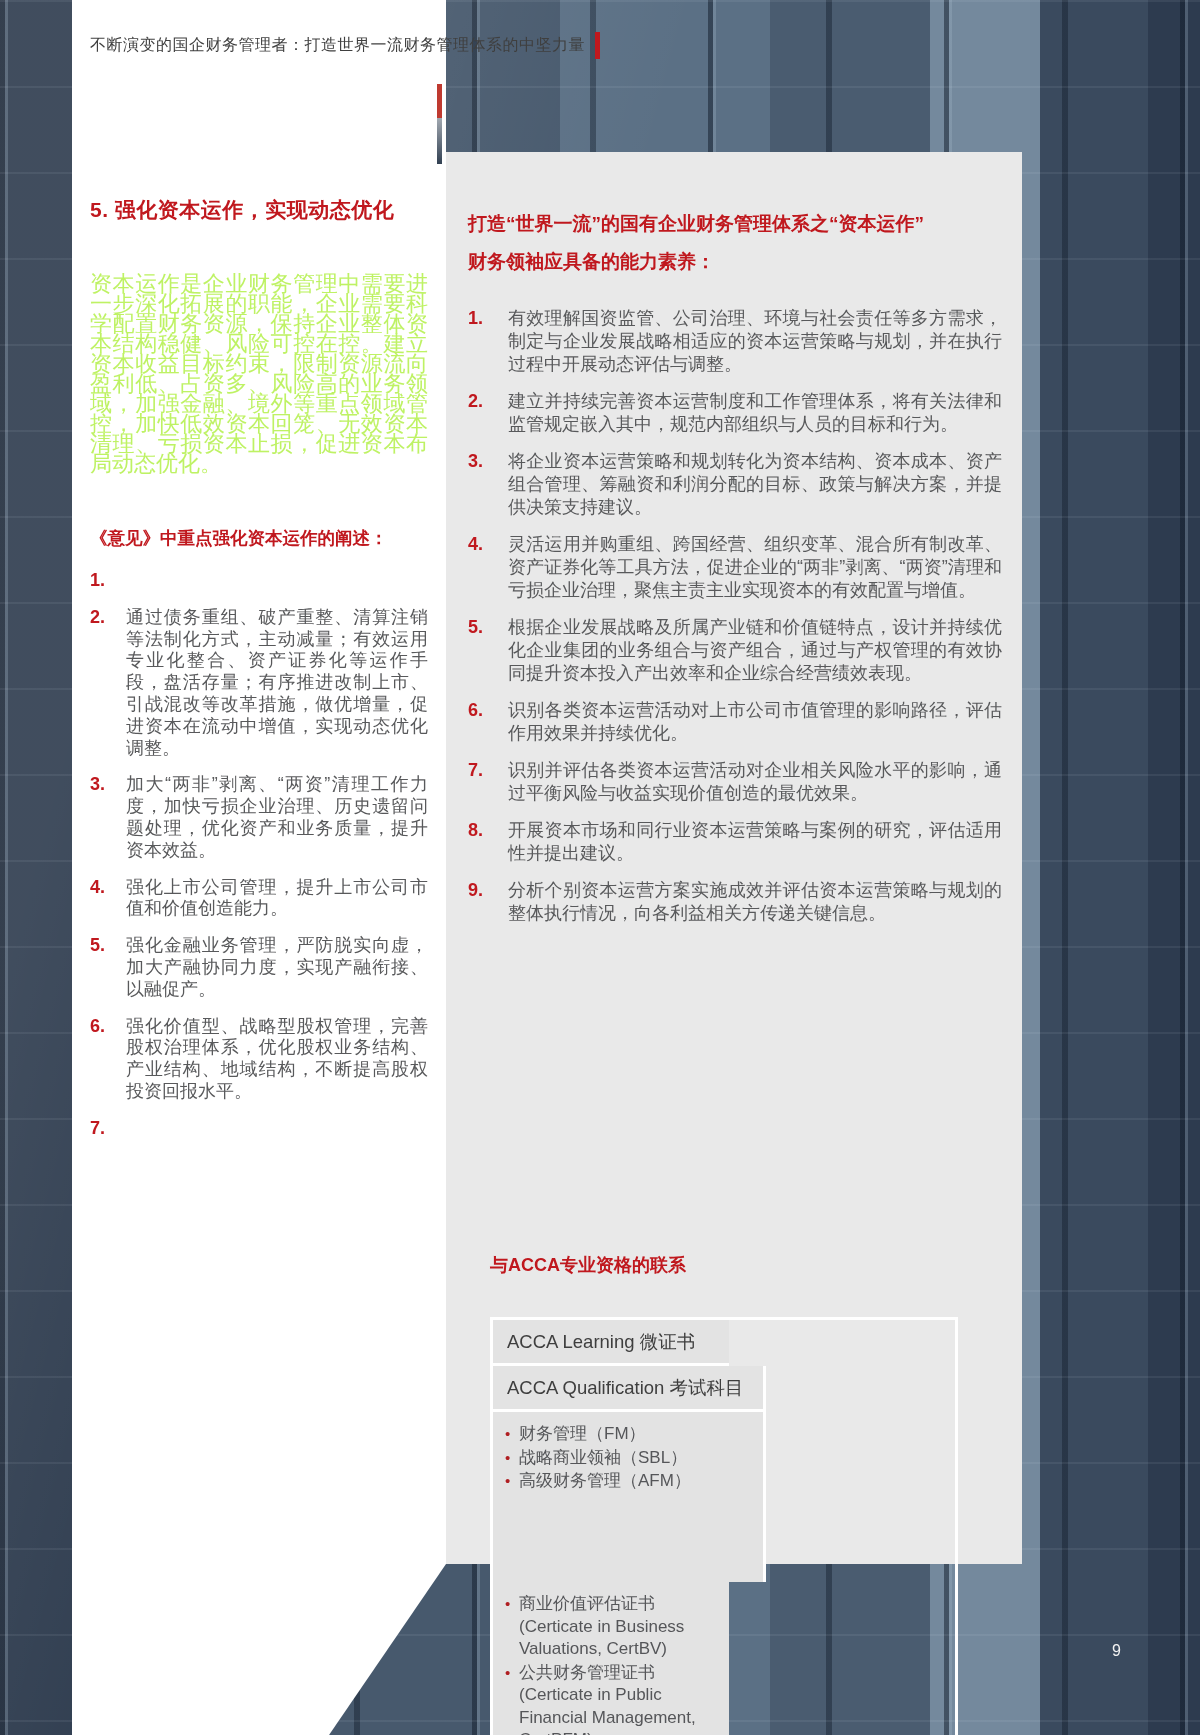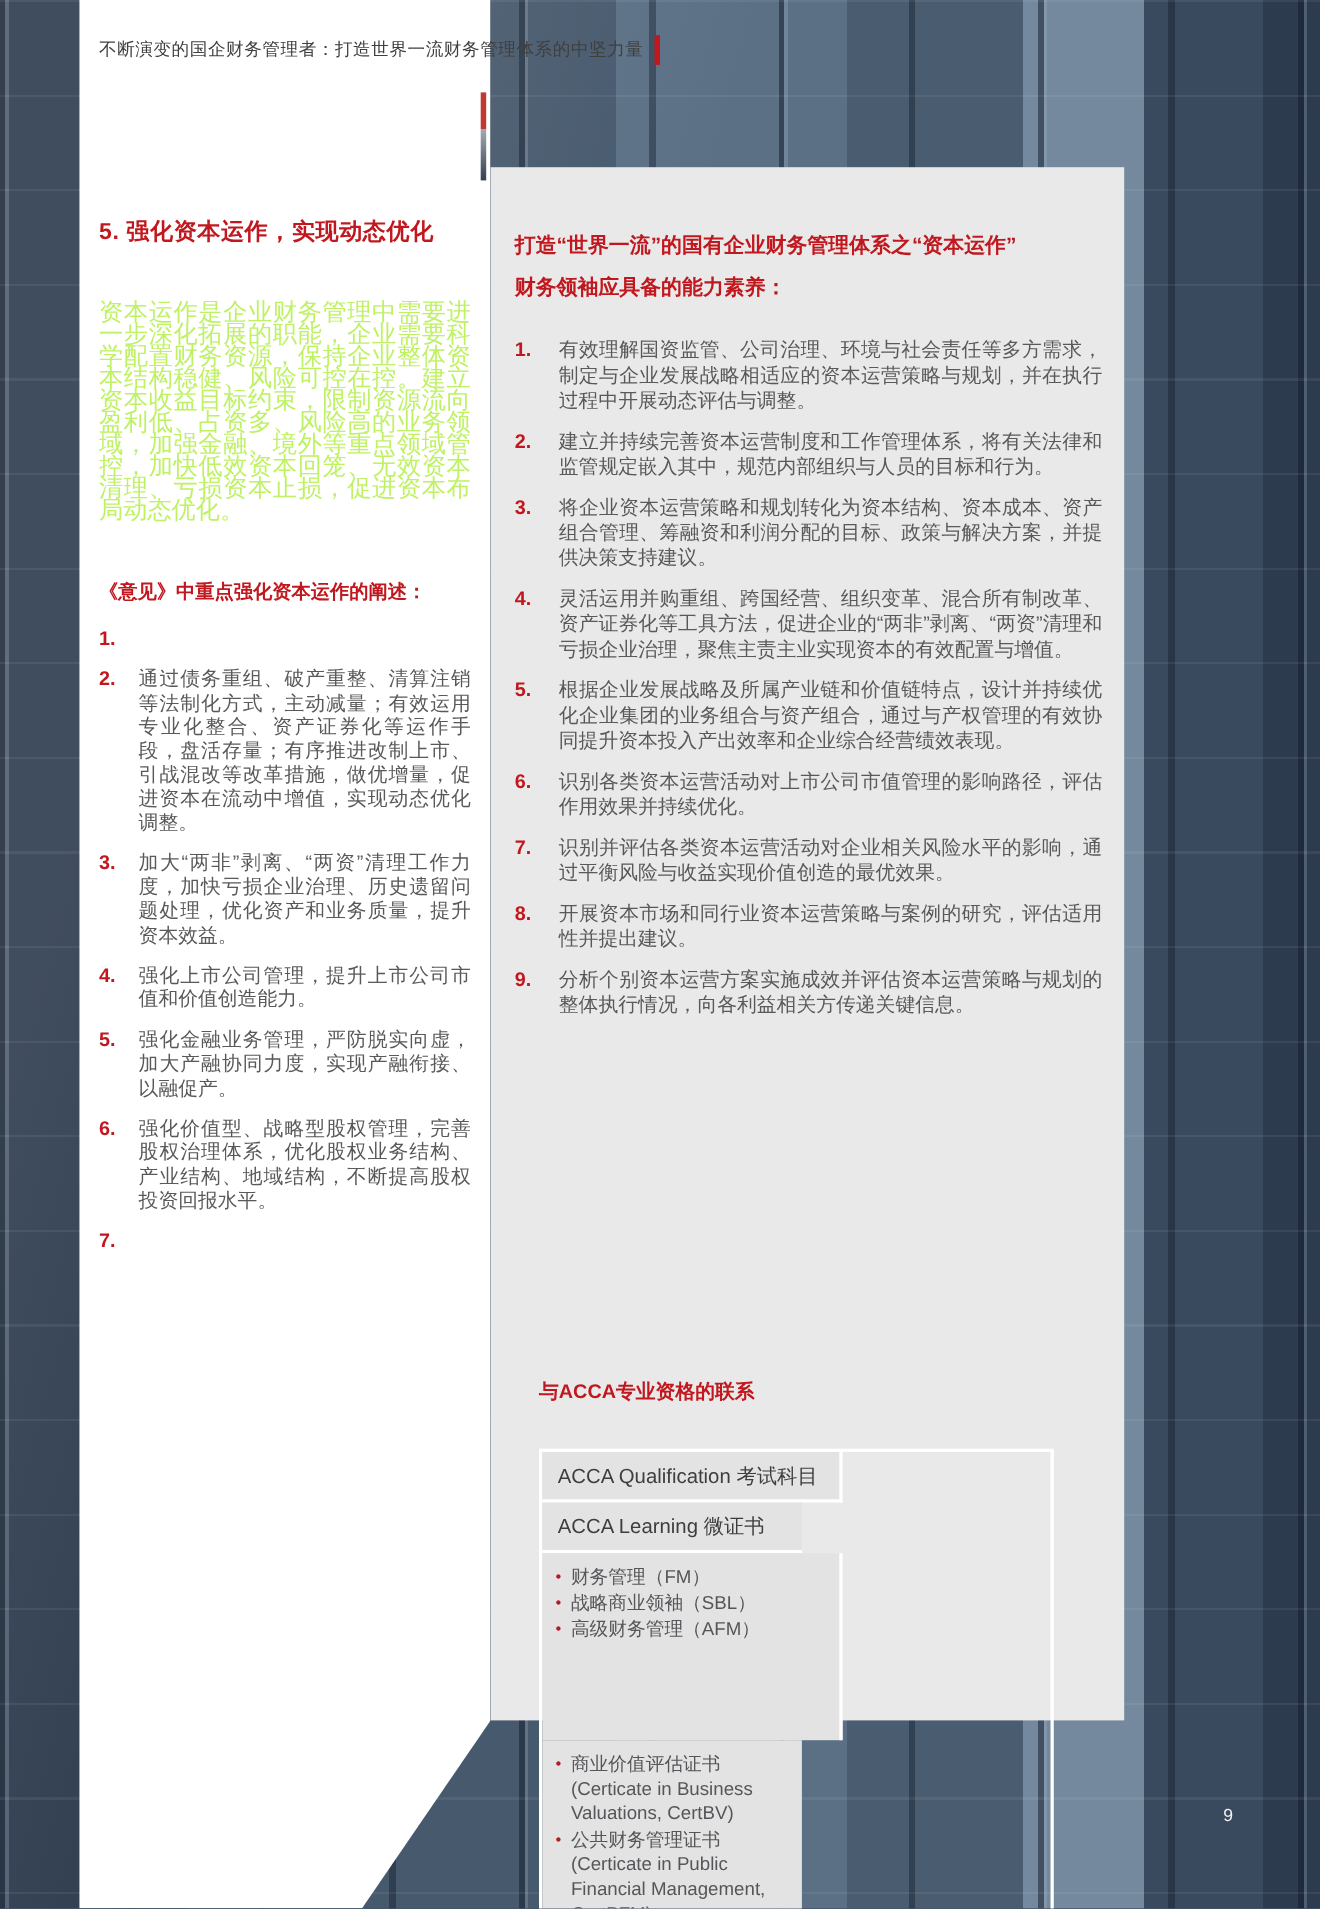--- a/index.html
+++ b/index.html
@@ -178,22 +178,22 @@
       <div class="li">
         <span class="num">9.</span>
         <span class="txt">分析个别资本运营方案实施成效并评估资本运营策略与规划的整体执行情况，向各利益相关方传递关键信息。</span>
       </div>
     </div>
 </div>
 
 <div class="acca">
   <div class="ahead">与ACCA专业资格的联系</div>
   <div class="acca-table">
+    <div class="cell c2 head">ACCA Learning 微证书</div>
     <div class="cell c1 head">ACCA Qualification 考试科目</div>
-    <div class="cell c2 head">ACCA Learning 微证书</div>
     <div class="cell c1 bodycell">
 
         <div class="bullet">
           <span class="dot">•</span>
           <span class="btxt">财务管理（FM）</span>
         </div>
 
         <div class="bullet">
           <span class="dot">•</span>
           <span class="btxt">战略商业领袖（SBL）</span>

